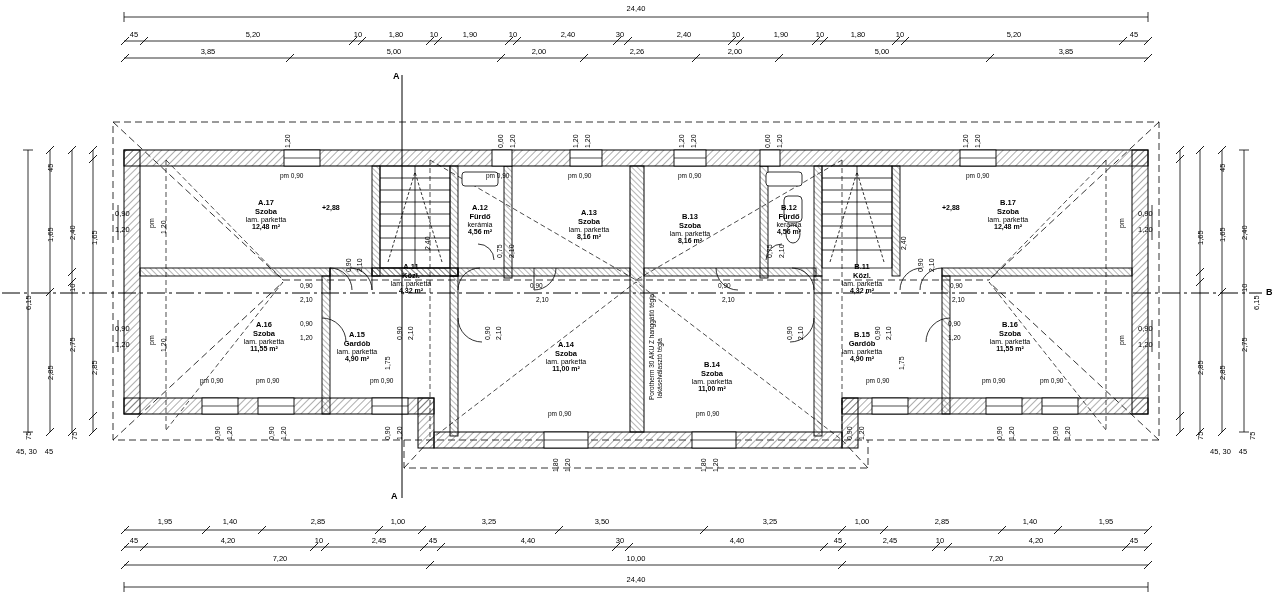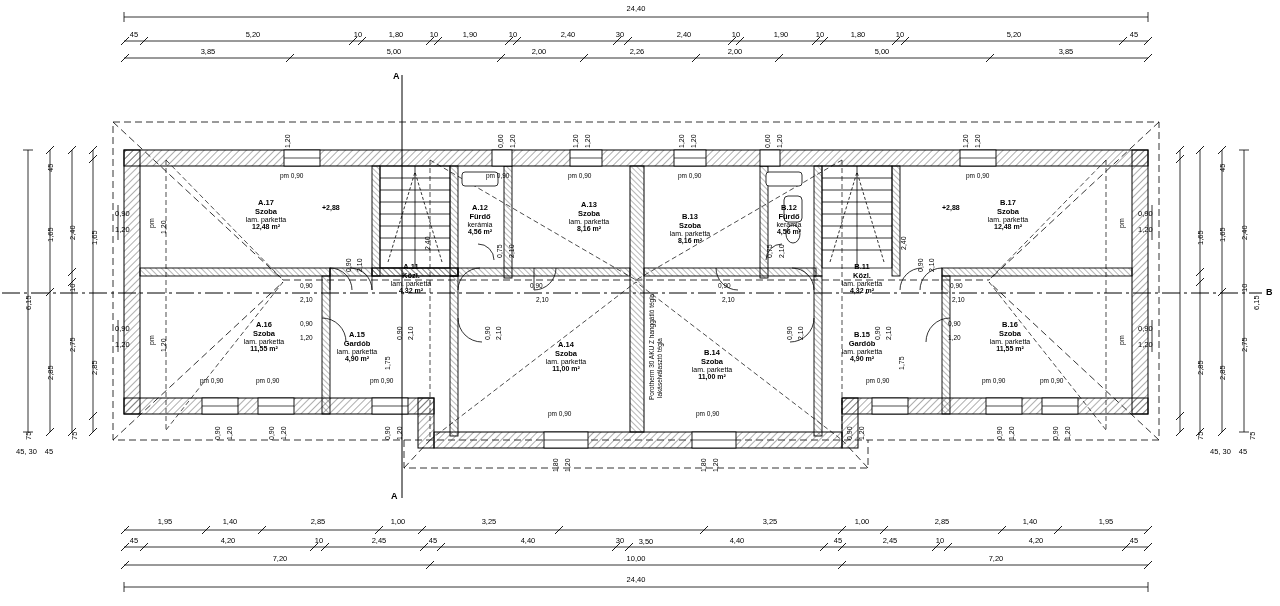--- a/index.html
+++ b/index.html
@@ -345,21 +345,21 @@
 <div class="t dimtxt ctr" style="left:637px;top:48px;">2,26</div>
 <div class="t dimtxt ctr" style="left:735px;top:48px;">2,00</div>
 <div class="t dimtxt ctr" style="left:882px;top:48px;">5,00</div>
 <div class="t dimtxt ctr" style="left:1066px;top:48px;">3,85</div>
 
 <div class="t dimtxt ctr" style="left:165px;top:518px;">1,95</div>
 <div class="t dimtxt ctr" style="left:230px;top:518px;">1,40</div>
 <div class="t dimtxt ctr" style="left:318px;top:518px;">2,85</div>
 <div class="t dimtxt ctr" style="left:398px;top:518px;">1,00</div>
 <div class="t dimtxt ctr" style="left:489px;top:518px;">3,25</div>
-<div class="t dimtxt ctr" style="left:646px;top:518px;margin-top:20px;">3,50</div>
+<div class="t dimtxt ctr" style="left:602px;top:518px;">3,50</div>
 <div class="t dimtxt ctr" style="left:770px;top:518px;">3,25</div>
 <div class="t dimtxt ctr" style="left:862px;top:518px;">1,00</div>
 <div class="t dimtxt ctr" style="left:942px;top:518px;">2,85</div>
 <div class="t dimtxt ctr" style="left:1030px;top:518px;">1,40</div>
 <div class="t dimtxt ctr" style="left:1106px;top:518px;">1,95</div>
 
 <div class="t dimtxt ctr" style="left:134px;top:537px;">45</div>
 <div class="t dimtxt ctr" style="left:228px;top:537px;">4,20</div>
 <div class="t dimtxt ctr" style="left:319px;top:537px;">10</div>
 <div class="t dimtxt ctr" style="left:379px;top:537px;">2,45</div>
@@ -437,21 +437,21 @@
   <div class="roomline tb">12,48 m²</div>
 </div>
 
 <div class="roomblk" style="left:480px;top:203px;">
   <div class="roomname">A.12</div>
   <div class="roomname">Fürdő</div>
   <div class="roomline">kerámia</div>
   <div class="roomline tb">4,56 m²</div>
 </div>
 
-<div class="roomblk" style="left:589px;top:200px;">
+<div class="roomblk" style="left:589px;top:208px;">
   <div class="roomname">A.13</div>
   <div class="roomname">Szoba</div>
   <div class="roomline">lam. parketta</div>
   <div class="roomline tb">8,16 m²</div>
 </div>
 
 <div class="roomblk" style="left:690px;top:212px;">
   <div class="roomname">B.13</div>
   <div class="roomname">Szoba</div>
   <div class="roomline">lam. parketta</div>
@@ -500,21 +500,21 @@
   <div class="roomline tb">4,90 m²</div>
 </div>
 
 <div class="roomblk" style="left:566px;top:340px;">
   <div class="roomname">A.14</div>
   <div class="roomname">Szoba</div>
   <div class="roomline">lam. parketta</div>
   <div class="roomline tb">11,00 m²</div>
 </div>
 
-<div class="roomblk" style="left:712px;top:348px;">
+<div class="roomblk" style="left:712px;top:360px;">
   <div class="roomname">B.14</div>
   <div class="roomname">Szoba</div>
   <div class="roomline">lam. parketta</div>
   <div class="roomline tb">11,00 m²</div>
 </div>
 
 <div class="roomblk" style="left:862px;top:330px;">
   <div class="roomname">B.15</div>
   <div class="roomname">Gardób</div>
   <div class="roomline">lam. parketta</div>

